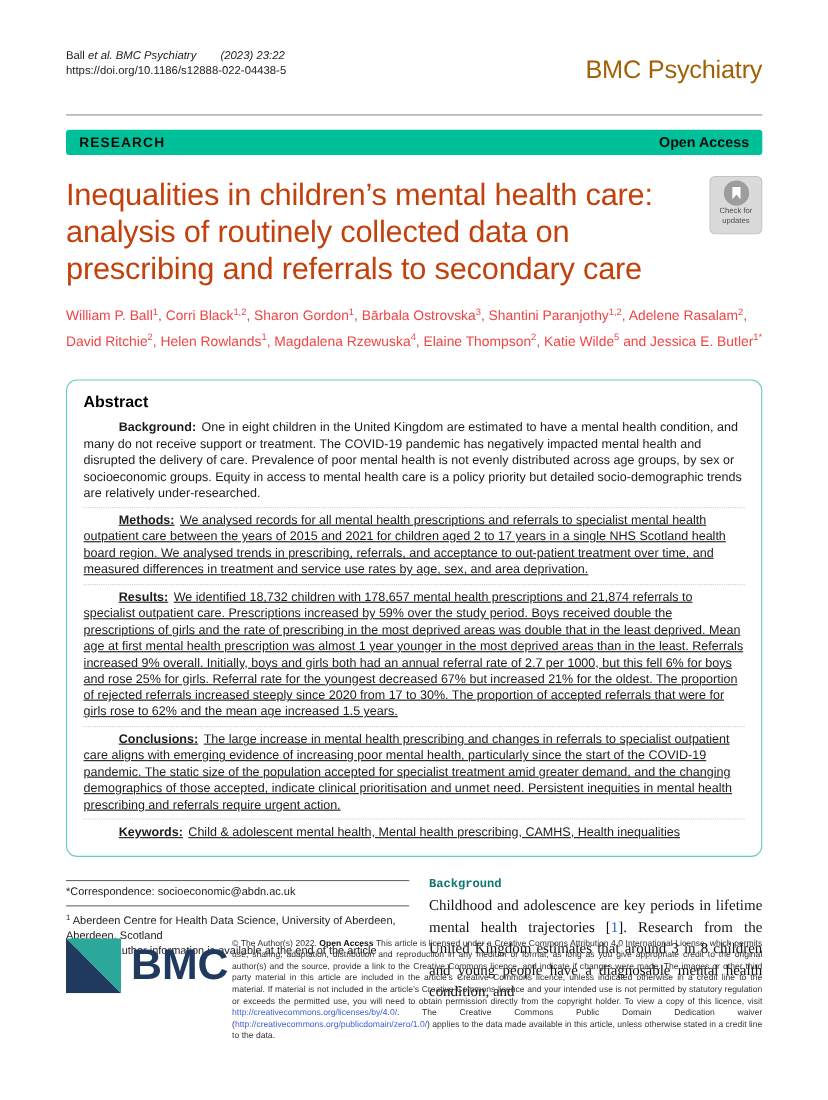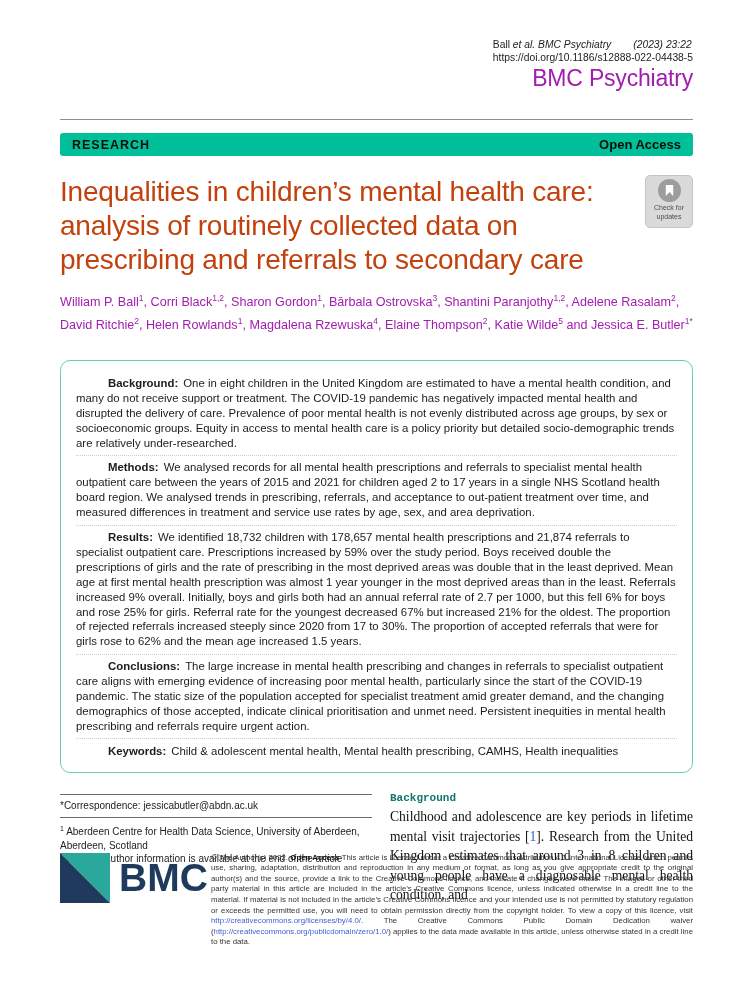--- a/index.html
+++ b/index.html
@@ -3,47 +3,47 @@
 <meta charset="utf-8">
 <style>
   * { margin:0; padding:0; box-sizing:border-box; }
   html,body { background:#e8e8e8; }
   .page {
     width:753px; height:1000px; margin:0 auto; background:#ffffff;
     position:relative; padding:38px 60px 0 60px; overflow:hidden;
     font-family:"Liberation Sans", sans-serif; color:#1a1a1a;
   }
   
-  .hdr { display:flex; justify-content:space-between; align-items:flex-end;flex-direction:column; }
+  .hdr { display:flex; justify-content:space-between; align-items:center; }
   .cite { font-size:10.3px; line-height:14px; color:#222; }
   .cite .it { font-style:italic; }
   .cite .issue { margin-left:22px; font-style:italic; }
   .doi { font-size:10.3px; color:#222; text-decoration:none; }
-  .journal { font-size:23px; font-weight:500; color:#a21caf; letter-spacing:-0.2px; margin-top:2px; }
+  .journal { font-size:23px; font-weight:500; color:#a16207; letter-spacing:-0.2px; margin-top:12px; }
   .hr-top { border:none; border-top:1px solid #8f8f8f; margin-top:27px; }
   
   .banner { margin-top:13px; height:23px; border-radius:3px;
     display:flex; justify-content:space-between; align-items:center; padding:0 12px; }
   .banner .res { font-size:12.5px; font-weight:bold; letter-spacing:1px; color:#0b0b0b; }
   .banner .oa { font-size:13px; font-weight:bold; color:#0b0b0b; }
   
   .title-row { display:flex; margin-top:19px; }
   h1.title { flex:1; font-size:28px; line-height:34px; font-weight:500; color:#c2410c; letter-spacing:-0.2px; padding-right:16px; }
   .check-badge { width:48px; height:53px; background:#dadada; border:1px solid #c4c4c4; border-radius:5px;
     display:flex; flex-direction:column; align-items:center; justify-content:flex-start; padding-top:3px; cursor:pointer; flex:none; }
   .check-badge .circ { width:23px; height:23px; border-radius:50%; background:#9d9d9d; display:flex; align-items:center; justify-content:center; }
   .check-badge .txt { font-size:7px; line-height:8.5px; color:#4c4c4c; text-align:center; margin-top:2px; }
   
-  .authors { margin-top:12px; font-size:12.6px; line-height:19px; color:#a21caf; }
+  .authors { margin-top:12px; font-size:12.6px; line-height:19px; color:#ef4444; }
   .authors sup { font-size:8.5px; }
   
   .abstract { margin-top:25px; border:1.5px solid #66cbbd; border-radius:10px; padding:10px 15px 9px 15px; }
   .abstract h2 { font-size:14.5px; font-weight:bold; color:#000; margin:2px 0 3px 0; }
   .abs-sec { font-size:11.4px; line-height:14.9px; color:#1b1b1b; padding:4.5px 0 4.5px 0; }
-  .abs-sec + .abs-sec { border-top:1px dotted #cccccc; }
+  .abs-sec + .abs-sec { border-top:1px dotted #cccccc;text-decoration:underline; }
   .abs-sec b { margin-right:5px;padding-left:32px; }
   
   .cols { display:flex; margin-top:19px; }
   .col-l { width:312px; flex:none; padding-top:2px; }
   .col-r { flex:1; padding-left:18px; }
   .fn-rule { border:none; border-top:1px solid #6a6a6a; margin:0; }
   .fn-line { font-size:10px; line-height:13px; color:#222; padding:4px 0 5px 0; }
   .fn-aff { font-size:10px; line-height:13px; color:#222; padding-top:4px; }
   .fn-aff sup { font-size:7px; }
   .col-r h3 { font-size:11px; font-weight:bold; color:#0f766e; font-family:Liberation Mono, monospace; margin-bottom:3px; }
@@ -91,20 +91,21 @@
       <span class="txt">
         <span>Check for</span><br>
         <span>updates</span>
       </span>
     </div>
   </div>
 
   <div class="authors"><span>William P. Ball</span><sup>1</sup>, <span>Corri Black</span><sup>1,2</sup>, <span>Sharon Gordon</span><sup>1</sup>, <span>Bārbala Ostrovska</span><sup>3</sup>, <span>Shantini Paranjothy</span><sup>1,2</sup>, <span>Adelene Rasalam</span><sup>2</sup>, <span>David Ritchie</span><sup>2</sup>, <span>Helen Rowlands</span><sup>1</sup>, <span>Magdalena Rzewuska</span><sup>4</sup>, <span>Elaine Thompson</span><sup>2</sup>, <span>Katie Wilde</span><sup>5</sup> and <span>Jessica E. Butler</span><sup>1*</sup></div>
 
   <div class="abstract" id="abstract-box" style="border-color: rgb(102, 203, 189);">
+    <h2>Abstract</h2>
     <div class="abs-sec">
       <b>Background:</b><span>One in eight children in the United Kingdom are estimated to have a mental health condition, and many do not receive support or treatment. The COVID-19 pandemic has negatively impacted mental health and disrupted the delivery of care. Prevalence of poor mental health is not evenly distributed across age groups, by sex or socioeconomic groups. Equity in access to mental health care is a policy priority but detailed socio-demographic trends are relatively under-researched.</span>
     </div>
     <div class="abs-sec">
       <b>Methods:</b><span>We analysed records for all mental health prescriptions and referrals to specialist mental health outpatient care between the years of 2015 and 2021 for children aged 2 to 17 years in a single NHS Scotland health board region. We analysed trends in prescribing, referrals, and acceptance to out-patient treatment over time, and measured differences in treatment and service use rates by age, sex, and area deprivation.</span>
     </div>
     <div class="abs-sec">
       <b>Results:</b><span>We identified 18,732 children with 178,657 mental health prescriptions and 21,874 referrals to specialist outpatient care. Prescriptions increased by 59% over the study period. Boys received double the prescriptions of girls and the rate of prescribing in the most deprived areas was double that in the least deprived. Mean age at first mental health prescription was almost 1 year younger in the most deprived areas than in the least. Referrals increased 9% overall. Initially, boys and girls both had an annual referral rate of 2.7 per 1000, but this fell 6% for boys and rose 25% for girls. Referral rate for the youngest decreased 67% but increased 21% for the oldest. The proportion of rejected referrals increased steeply since 2020 from 17 to 30%. The proportion of accepted referrals that were for girls rose to 62% and the mean age increased 1.5 years.</span>
     </div>
     <div class="abs-sec">
@@ -113,33 +114,33 @@
     <div class="abs-sec">
       <b>Keywords:</b><span>Child &amp; adolescent mental health, Mental health prescribing, CAMHS, Health inequalities</span>
     </div>
   </div>
 
   <div class="cols">
     <div class="col-l">
       <hr class="fn-rule">
       <div class="fn-line">
         <span>*Correspondence:</span>
-        <span>jessicabutler@abdn.ac.uk</span>
+        <span>socioeconomic@abdn.ac.uk</span>
       </div>
       <hr class="fn-rule">
       <div class="fn-aff">
         <sup>1</sup>
         <span>Aberdeen Centre for Health Data Science, University of Aberdeen, Aberdeen, Scotland</span><br>
         <span>Full list of author information is available at the end of the article</span>
       </div>
     </div>
     <div class="col-r">
       <h3>Background</h3>
       <p class="body-text">
-        <span>Childhood and adolescence are key periods in lifetime mental visit trajectories [</span><a class="ref-link">1</a><span>]. Research from the United Kingdom estimates that around 3 in 8 children and young people have a diagnosable mental health condition, and</span>
+        <span>Childhood and adolescence are key periods in lifetime mental health trajectories [</span><a class="ref-link">1</a><span>]. Research from the United Kingdom estimates that around 3 in 8 children and young people have a diagnosable mental health condition, and</span>
       </p>
     </div>
   </div>
 
   <div class="footer">
     <div class="logo">
       <svg width="50" height="50" viewBox="0 0 50 50">
         <polygon points="0,0 50,0 50,50" fill="#2aa89b"></polygon>
         <polygon points="0,0 50,50 0,50" fill="#1f3a5c"></polygon>
       </svg>

